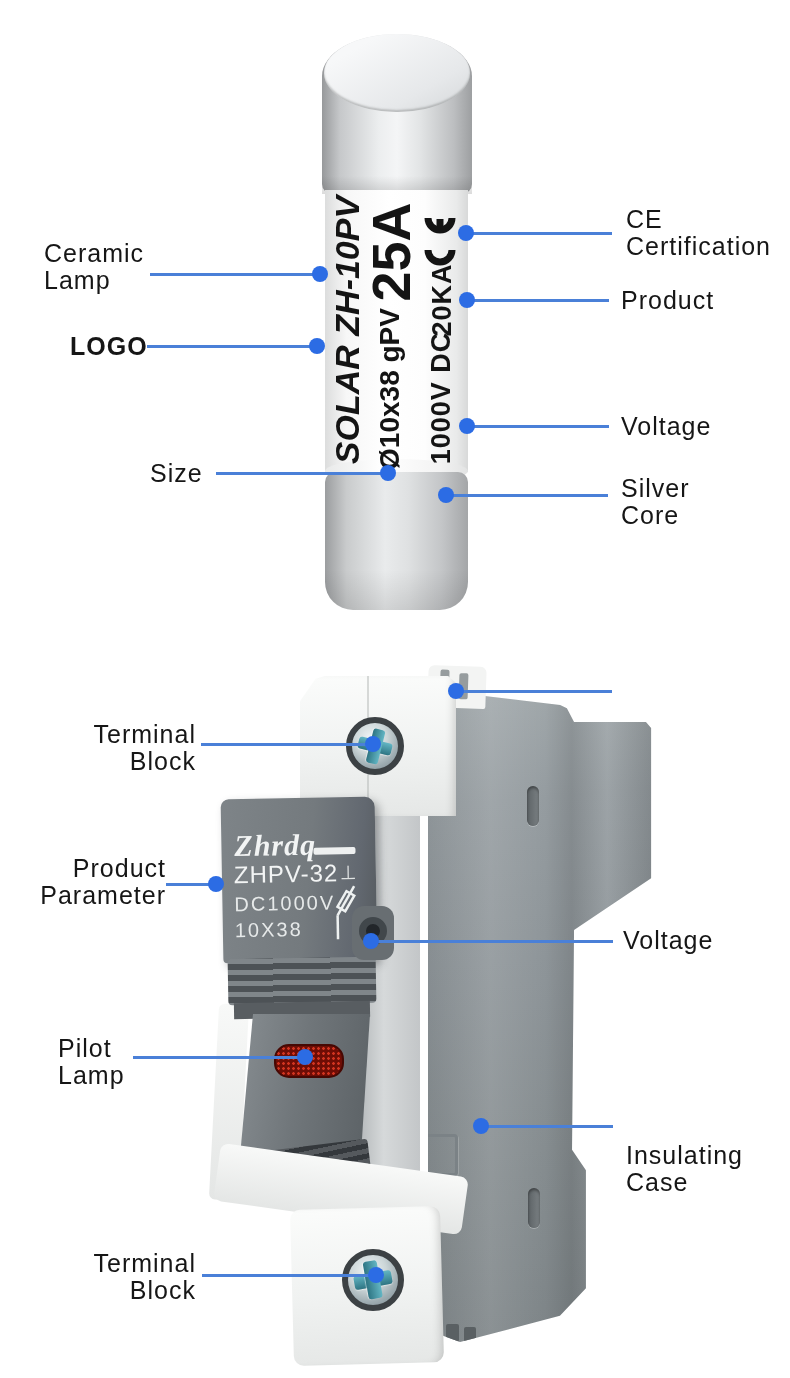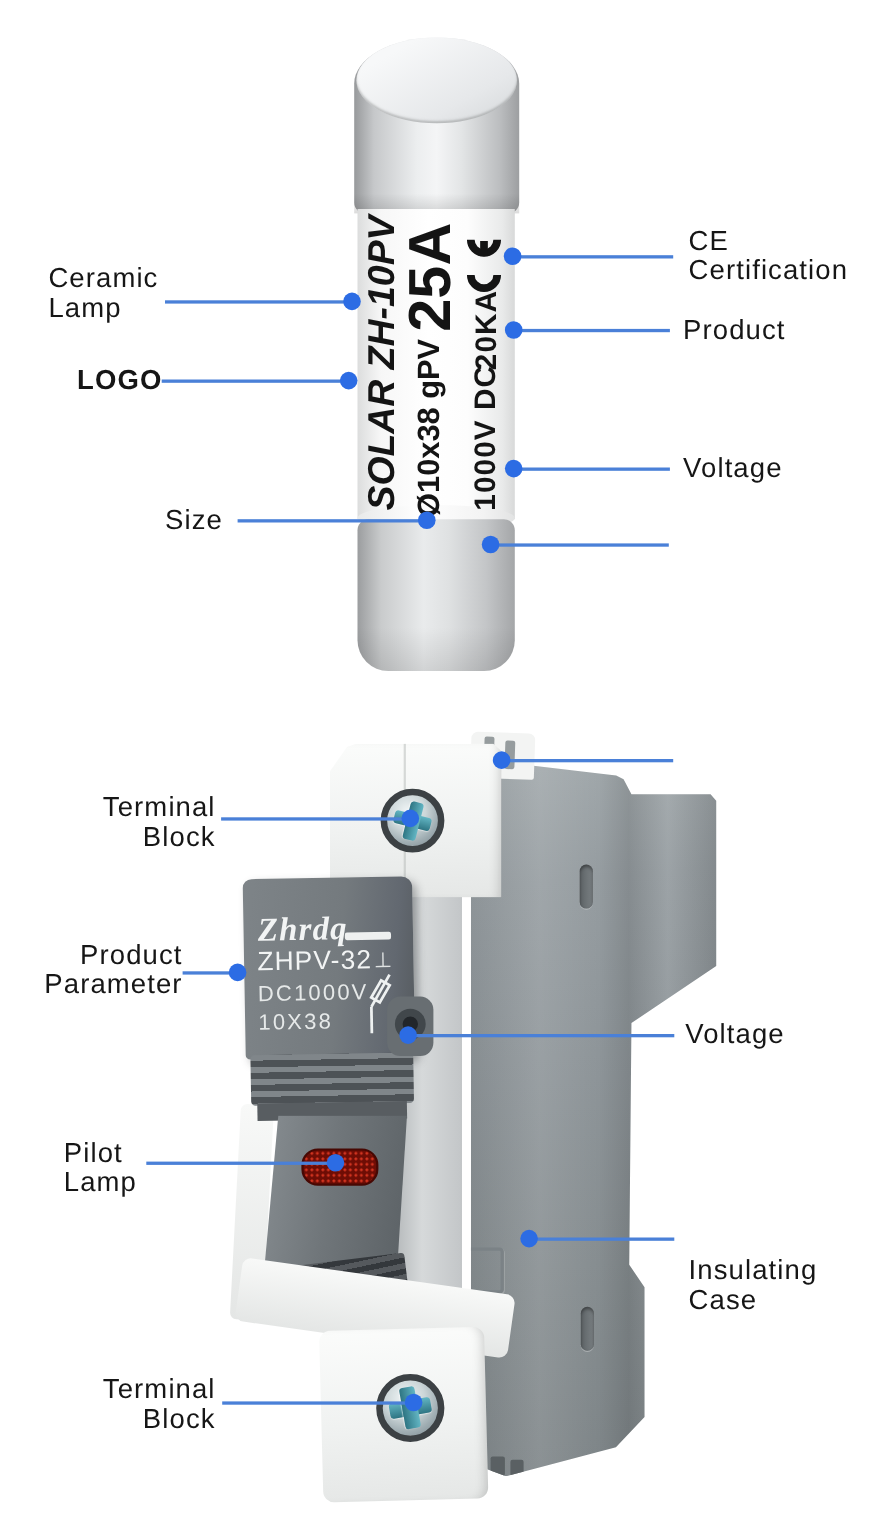--- a/index.html
+++ b/index.html
@@ -144,20 +144,22 @@
   <div class="cdot" style="left:458px;top:225px;"></div>
 
   <div class="lbl" style="left:621px;top:287px;">Product</div>
   <div class="cline" style="left:467px;top:299px;width:142px;"></div>
   <div class="cdot" style="left:459px;top:292px;"></div>
 
   <div class="lbl" style="left:621px;top:413px;">Voltage</div>
   <div class="cline" style="left:467px;top:425px;width:142px;"></div>
   <div class="cdot" style="left:459px;top:418px;"></div>
 
+  <div class="lbl" style="left:621px;top:475px;width:120px;">Silver
+Core</div>
   <div class="cline" style="left:446px;top:494px;width:162px;"></div>
   <div class="cdot" style="left:438px;top:487px;"></div>
 
   <div class="fuse-tube"></div>
 
   <div class="holder-body">
     <div class="sheen"></div>
     <div class="vent" style="left:99px;top:100px;"></div>
     <div class="vent" style="left:100px;top:502px;"></div>
     <div class="emboss"></div>

